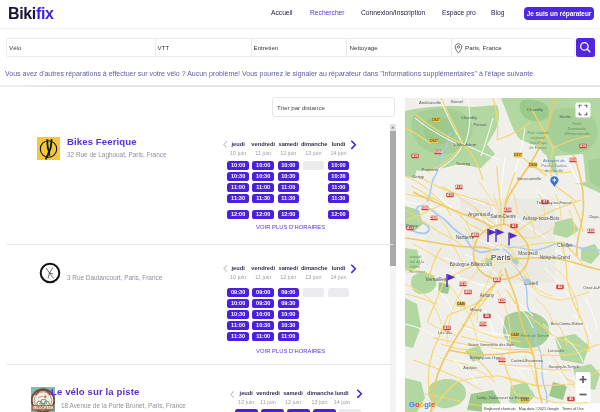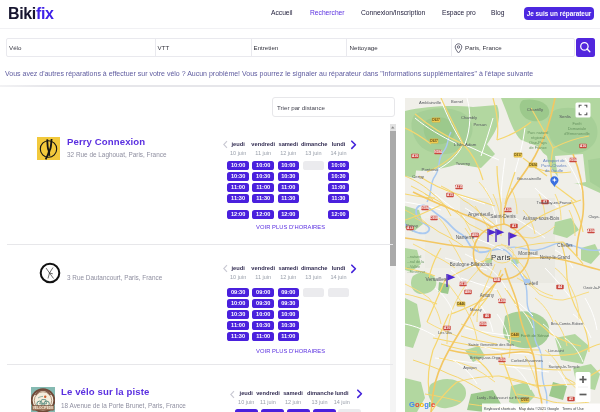--- a/index.html
+++ b/index.html
@@ -54,21 +54,21 @@
 <svg class="abs" style="left:390px;top:125px" width="5.5" height="5" viewBox="0 0 5.5 5">
       <path d="M1 3.4 L2.75 1.2 L4.5 3.4 Z" fill="#8a8a8a"></path>
     </svg>
 <div class="abs" style="left:390px;top:131px;width:5.5px;height:135px;background:#aaaaaa"></div>
 <svg class="abs" style="left:37px;top:137px" width="23" height="23" viewBox="0 0 23 23">
 <rect width="23" height="23" fill="#f2c93c"></rect>
 <circle cx="11.5" cy="12" r="8.2" fill="none" stroke="#151515" stroke-width="1.1"></circle>
 <path d="M10.2 2.3 C10.7 7.8 10.3 11.3 11.6 13.2 C12.3 14.3 11.3 17.2 8.7 22.3" fill="none" stroke="#151515" stroke-width="1.8"></path>
 <path d="M14.6 2.0 C13.9 7.3 14.3 10.8 12.8 13.0 C12.0 14.2 11.9 16.2 12.3 18.8" fill="none" stroke="#151515" stroke-width="1.8"></path>
 </svg>
-<div class="name" style="left:67px;top:136px">Perry Connexion</div>
+<div class="name" style="left:67px;top:136px">Bikes Feerique</div>
 <div class="addr" style="left:67px;top:150.5px">32 Rue de Laghouat, Paris, France</div>
 <svg class="abs" style="left:221.5px;top:139.5px" width="7" height="9" viewBox="0 0 7 9">
       <path d="M5 1.2 L1.8 4.5 L5 7.8" fill="none" stroke="#c9c9d3" stroke-width="1.1"></path>
     </svg>
     <svg class="abs" style="left:350.2px;top:139.5px" width="8" height="10" viewBox="0 0 8 10">
       <path d="M1.8 1.2 L5.4 4.8 L1.8 8.4" fill="none" stroke="#4322da" stroke-width="1.6" stroke-linecap="round" stroke-linejoin="round"></path>
     </svg>
 <span class="day" style="left:225.6px;top:140.5px">jeudi</span>
     <span class="date" style="left:225.6px;top:149.8px">10 juin</span>
     <span class="day" style="left:250.7px;top:140.5px">vendredi</span>
@@ -148,21 +148,21 @@
 <circle cx="12" cy="13.5" r="8.7" fill="none" stroke="#9a7258" stroke-width="0.7"></circle>
 <path d="M4.5 8 C7 4.6 9.5 3.2 12 3.2 C14.5 3.2 17 4.6 19.5 8" fill="none" stroke="#7a5242" stroke-width="1.6"></path>
 <circle cx="8.6" cy="16.8" r="2.7" fill="none" stroke="#4e8578" stroke-width="0.9"></circle>
 <circle cx="15.6" cy="16.8" r="2.7" fill="none" stroke="#4e8578" stroke-width="0.9"></circle>
 <path d="M8.6 16.8 L10.8 12.6 L14.6 12.6 L15.6 16.8 L11.6 16.8 Z" fill="none" stroke="#4e8578" stroke-width="0.8"></path>
 <circle cx="14.2" cy="9.8" r="1.2" fill="#cc5f2e"></circle>
 <path d="M7 11 C8.5 10 10.5 9.4 12 9.4" fill="none" stroke="#4e8578" stroke-width="0.6"></path>
 <rect x="1" y="18.6" width="22" height="4.6" rx="0.8" fill="#a87f63" stroke="#6f4a38" stroke-width="0.6"></rect>
 <text x="12" y="22.2" font-size="3.2" fill="#f5eedd" text-anchor="middle" font-family="Liberation Sans" font-weight="bold">VELOCIPEDE</text>
 </svg>
-<div class="name" style="left:61px;top:385.5px">Le vélo sur la piste</div>
+<div class="name" style="left:51px;top:385.5px">Le vélo sur la piste</div>
 <div class="addr" style="left:61px;top:401.5px">18 Avenue de la Porte Brunet, Paris, France</div>
 <svg class="abs" style="left:229px;top:389.5px" width="7" height="9" viewBox="0 0 7 9">
       <path d="M5 1.2 L1.8 4.5 L5 7.8" fill="none" stroke="#c9c9d3" stroke-width="1.1"></path>
     </svg>
 <svg class="abs" style="left:355.5px;top:389px" width="8" height="10" viewBox="0 0 8 10">
       <path d="M1.8 1.2 L5.4 4.8 L1.8 8.4" fill="none" stroke="#4322da" stroke-width="1.6" stroke-linecap="round" stroke-linejoin="round"></path>
     </svg>
 <span class="day" style="left:233.7px;top:389.5px">jeudi</span>
 <span class="date" style="left:233.7px;top:399px">10 juin</span>
 <span class="day" style="left:255.5px;top:389.5px">vendredi</span>

